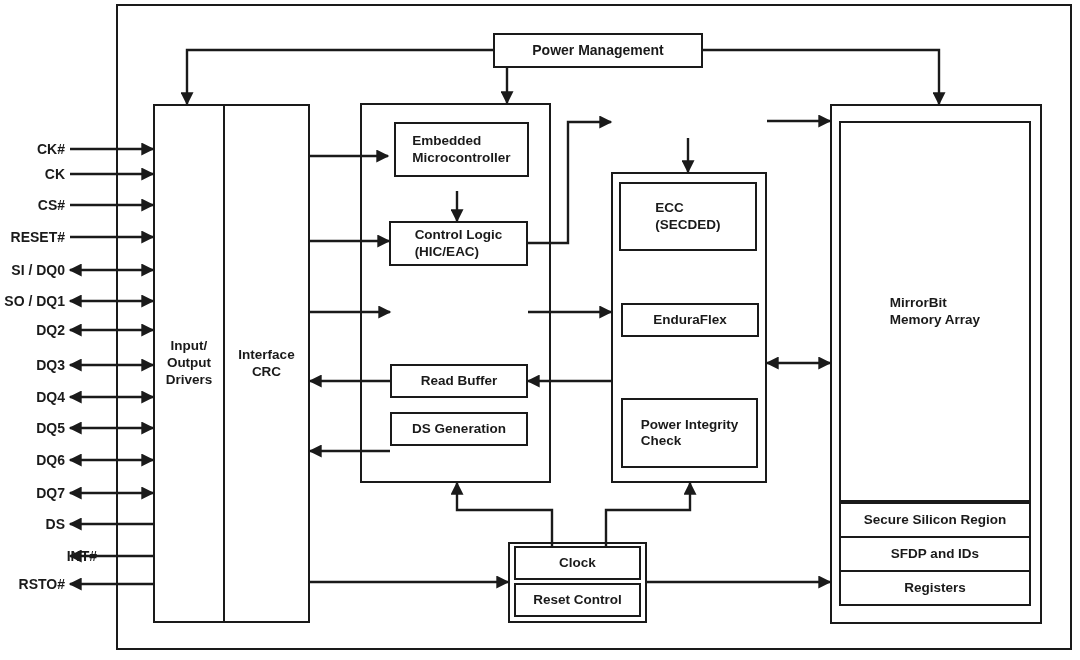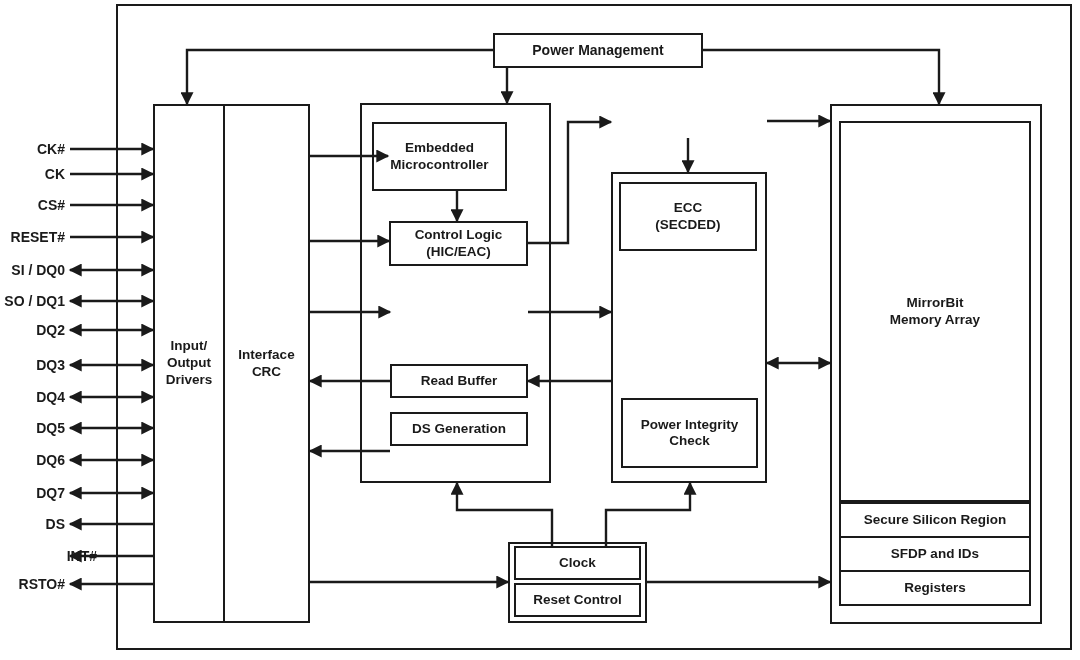--- a/index.html
+++ b/index.html
@@ -5,21 +5,21 @@
   html,body{margin:0;padding:0;background:#ffffff;}
   .canvas{
     position:relative;width:1080px;height:660px;background:#ffffff;
     font-family:"Liberation Sans","DejaVu Sans",sans-serif;
     color:#1a1a1a;overflow:hidden;
   }
   .box{
     position:absolute;box-sizing:border-box;border:2px solid #1a1a1a;background:#ffffff;
   }
   .blk{
-    display:flex;align-items:center;justify-content:center;text-align:center;
+    display:flex;align-items:center;justify-content:center;
     font-weight:bold;font-size:13.5px;line-height:1.2;white-space:pre-line;
   }
   .container{background:#ffffff;}
   .pin-label{
     position:absolute;left:0;width:65px;height:20px;line-height:20px;
     text-align:right;font-weight:bold;font-size:14px;
   }
   .iocrc{display:flex;align-items:stretch;padding:0;}
   .iocrc .cell{
     display:flex;align-items:center;justify-content:center;text-align:center;
@@ -40,31 +40,32 @@
 
   <div class="box iocrc" style="left:153px;top:104px;width:157px;height:519px;">
     <div class="cell left">Input/
 Output
 Drivers</div>
     <div class="cell right">Interface
 CRC</div>
   </div>
 
   <div class="box container" style="left:360px;top:103px;width:191px;height:380px;"></div>
-  <div class="box blk" style="left:372px;top:122px;width:135px;height:69px;">Embedded
+  <div class="box blk" style="left:394px;top:122px;width:135px;height:55px;">Embedded
 Microcontroller</div>
   <div class="box blk" style="left:389px;top:221px;width:139px;height:45px;">Control Logic
 (HIC/EAC)</div>
   <div class="box blk" style="left:390px;top:364px;width:138px;height:34px;">Read Buffer</div>
   <div class="box blk" style="left:390px;top:412px;width:138px;height:34px;">DS Generation</div>
 
 
   <div class="box container" style="left:611px;top:172px;width:156px;height:311px;"></div>
   <div class="box blk" style="left:619px;top:182px;width:138px;height:69px;">ECC
 (SECDED)</div>
+  <div class="box blk" style="left:621px;top:303px;width:138px;height:34px;">EnduraFlex</div>
   <div class="box blk" style="left:621px;top:398px;width:137px;height:70px;">Power Integrity
 Check</div>
 
   <div class="box container" style="left:830px;top:104px;width:212px;height:520px;"></div>
   <div class="box blk" style="left:839px;top:121px;width:192px;height:381px;">MirrorBit
 Memory Array</div>
   <div class="box blk" style="left:839px;top:502px;width:192px;height:36px;">Secure Silicon Region</div>
   <div class="box blk" style="left:839px;top:536px;width:192px;height:36px;">SFDP and IDs</div>
   <div class="box blk" style="left:839px;top:570px;width:192px;height:36px;">Registers</div>
 

